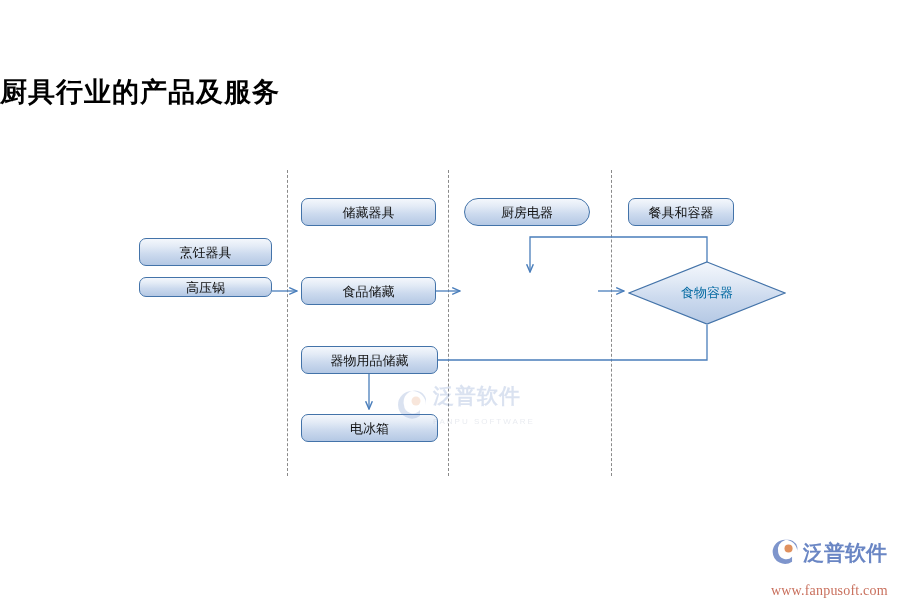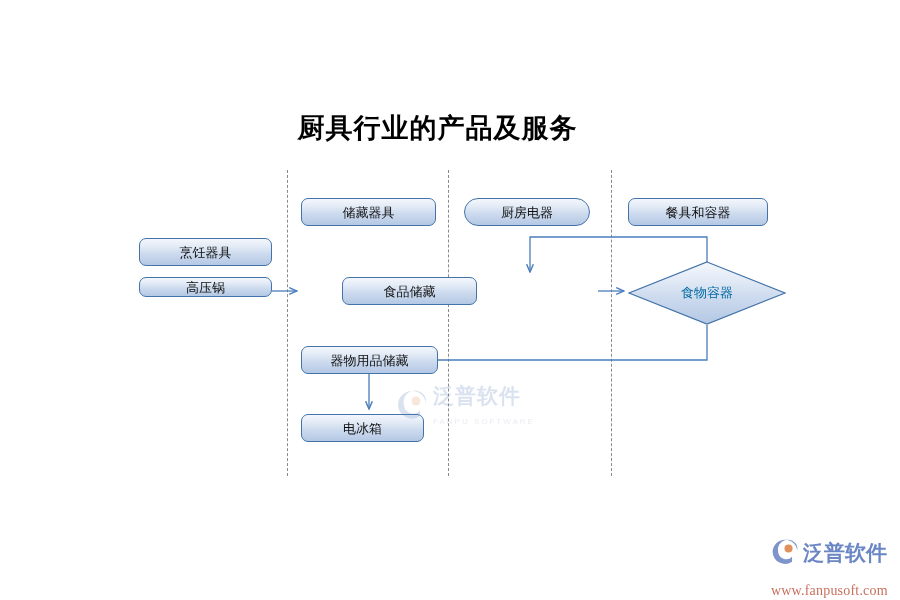--- a/index.html
+++ b/index.html
@@ -19,28 +19,27 @@
     height: 600px;
     background: #ffffff;
   }
 
   
   #page-title {
     position: absolute;
     left: 0;
     top: 74px;
     width: 875px;
-    text-align: center;
+    text-align: left;
     font-family: "Liberation Serif", "DejaVu Serif", serif;
     font-size: 27px;
     font-weight: bold;
     color: #000000;
     letter-spacing: 1px;
     white-space: nowrap;
-    margin-top: 36px;
   }
 
   
   #connectors {
     position: absolute;
     left: 0;
     top: 0;
     width: 900px;
     height: 600px;
     pointer-events: none;
@@ -217,42 +216,42 @@
 
   <div class="node" style="left:139px; top:198px; width:133px; height:28px;margin-top:40px;">
     <span>烹饪器具</span>
   </div>
   <div class="node" style="left:301px; top:198px; width:135px; height:28px;">
     <span>储藏器具</span>
   </div>
   <div class="node" style="left:464px; top:198px; width:126px; height:28px;border-radius:14px;">
     <span>厨房电器</span>
   </div>
-  <div class="node" style="left:628px; top:198px; width:140px; height:28px;">
+  <div class="node" style="left:628px; top:198px; width:106px; height:28px;">
     <span>餐具和容器</span>
   </div>
 
   <div class="node" style="left:139px; top:277px; width:133px; height:20px;">
     <span>高压锅</span>
   </div>
-  <div class="node" style="left:301px; top:277px; width:135px; height:28px;margin-left:41px;">
+  <div class="node" style="left:301px; top:277px; width:135px; height:28px;">
     <span>食品储藏</span>
   </div>
 
   <div class="diamond-wrap" style="left:628px; top:261px; width:158px; height:64px;">
     <svg width="158" height="64" viewBox="0 0 158 64">
       <polygon points="79,1 157,32 79,63 1,32" fill="url(#nodeGrad)" stroke="#4373a9" stroke-width="1.2"></polygon>
     </svg>
     <div class="diamond-label">食物容器</div>
   </div>
 
   <div class="node" style="left:301px; top:346px; width:137px; height:28px;">
     <span>器物用品储藏</span>
   </div>
-  <div class="node" style="left:301px; top:414px; width:123px; height:28px;">
+  <div class="node" style="left:301px; top:414px; width:137px; height:28px;">
     <span>电冰箱</span>
   </div>
 
   <div id="center-watermark">
     <div class="wm-mark">
       <svg width="34" height="34" viewBox="0 0 34 34">
         <path d="M3,17 A14,14 0 0,1 31,17 L31,11 A9,9 0 0,0 9,17 A9,9 0 0,0 25,22 L25,28 A14,14 0 0,1 3,17 Z" fill="#5c7fc0"></path>
         <circle cx="21" cy="13" r="4.5" fill="#e0915f"></circle>
       </svg>
     </div>

